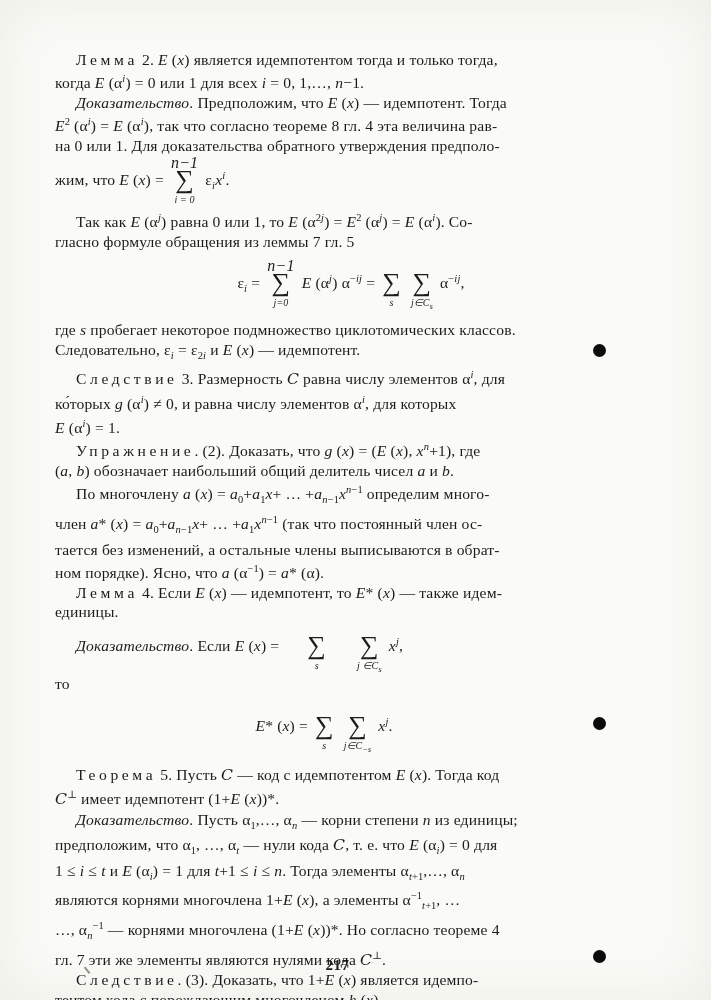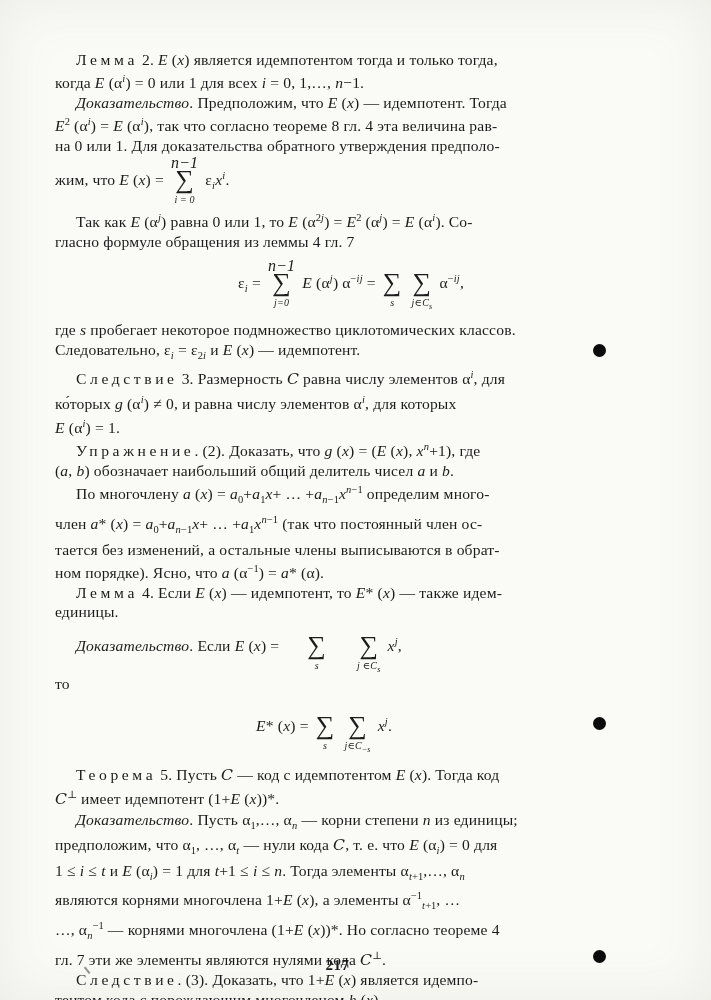--- a/index.html
+++ b/index.html
@@ -28,21 +28,21 @@
   sup { vertical-align:super; }
   sub { vertical-align:sub; }
   i { letter-spacing:0.2px; }
   
   .bsum {
     display:inline-flex; flex-direction:column; align-items:center;
     vertical-align:middle; line-height:1; margin:0 3px;
   }
   .bsum .bt { font-size:16px; height:12px; font-style:italic; }
   .bsum .bs { font-size:26px; line-height:26px; }
-  .bsum .bb { font-size:10px; height:13px; font-style:italic; margin-top:2px; }
+  .bsum .bb { font-size:10px; height:13px; font-style:italic; margin-top:2px;font-family:Liberation Serif, serif; }
   .bsum sub { font-size:8px; }
   
   .display { text-align:center; margin:7px 0 9px; }
   .display .fwrap { display:inline-block; }
   
   .qed {
     float:right; width:13px; height:13px; border-radius:50%;
     background:#0b0b0b; margin-right:41px; margin-top:4px;
   }
   .display .qed { margin-top:16px; }
@@ -75,21 +75,21 @@
       <div class="line">на 0 или 1. Для доказательства обратного утверждения предполо-</div>
       <div class="line">жим, что <i>E</i> (<i>x</i>) = <span class="bsum">
             <span class="bt"><i>n</i>−1</span>
             <span class="bs">∑</span>
             <span class="bb"><i>i</i> = 0</span>
           </span> ε<sub><i>i</i></sub><i>x</i><sup><i>i</i></sup>.</div>
     </div>
 
     <div class="para">
       <div class="line ind">Так как <i>E</i> (α<sup><i>j</i></sup>) равна 0 или 1, то <i>E</i> (α<sup>2<i>j</i></sup>) = <i>E</i><sup>2</sup> (α<sup><i>j</i></sup>) = <i>E</i> (α<sup><i>i</i></sup>).  Со-</div>
-      <div class="line">гласно формуле обращения из леммы 4 гл. 7</div>
+      <div class="line">гласно формуле обращения из леммы 7 гл. 5</div>
     </div>
 
     <div class="display">
       <span class="fwrap">ε<sub><i>i</i></sub> = <span class="bsum">
             <span class="bt"><i>n</i>−1</span>
             <span class="bs">∑</span>
             <span class="bb"><i>j</i>=0</span>
           </span> <i>E</i> (α<sup><i>j</i></sup>) α<sup>−<i>ij</i></sup> = <span class="bsum">
             <span class="bt">&nbsp;</span>
             <span class="bs">∑</span>

